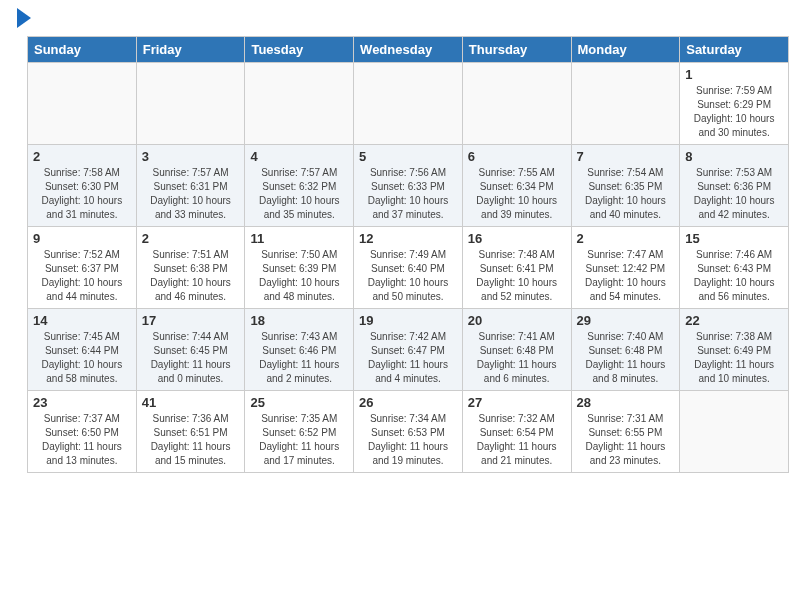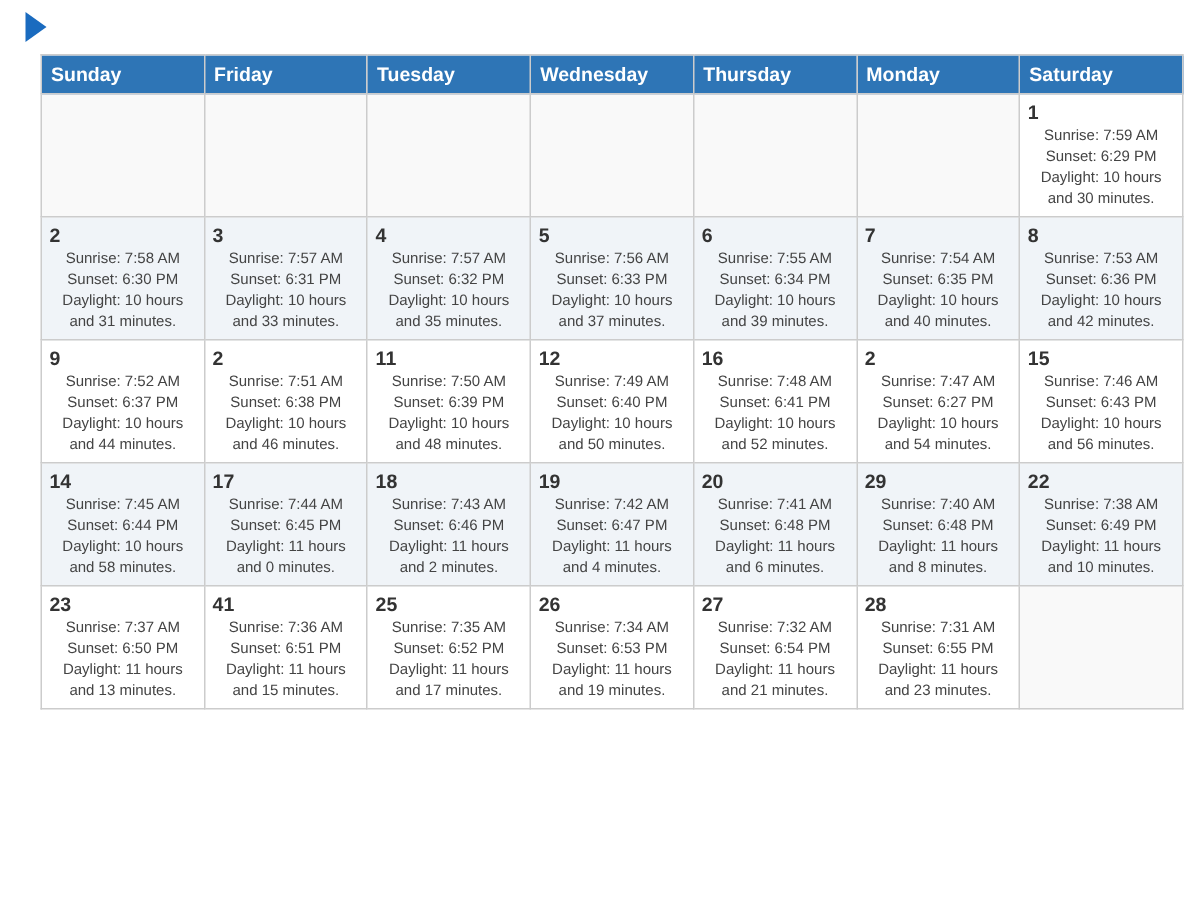--- a/index.html
+++ b/index.html
@@ -231,21 +231,21 @@
           <td>
             <span class="day-num">16</span>
             <div class="day-info">Sunrise: 7:48 AM
 Sunset: 6:41 PM
 Daylight: 10 hours
 and 52 minutes.</div>
           </td>
           <td>
             <span class="day-num">2</span>
             <div class="day-info">Sunrise: 7:47 AM
-Sunset: 6:27 PM
+Sunset: 12:42 PM
 Daylight: 10 hours
 and 54 minutes.</div>
           </td>
           <td>
             <span class="day-num">15</span>
             <div class="day-info">Sunrise: 7:46 AM
 Sunset: 6:43 PM
 Daylight: 10 hours
 and 56 minutes.</div>
           </td>

